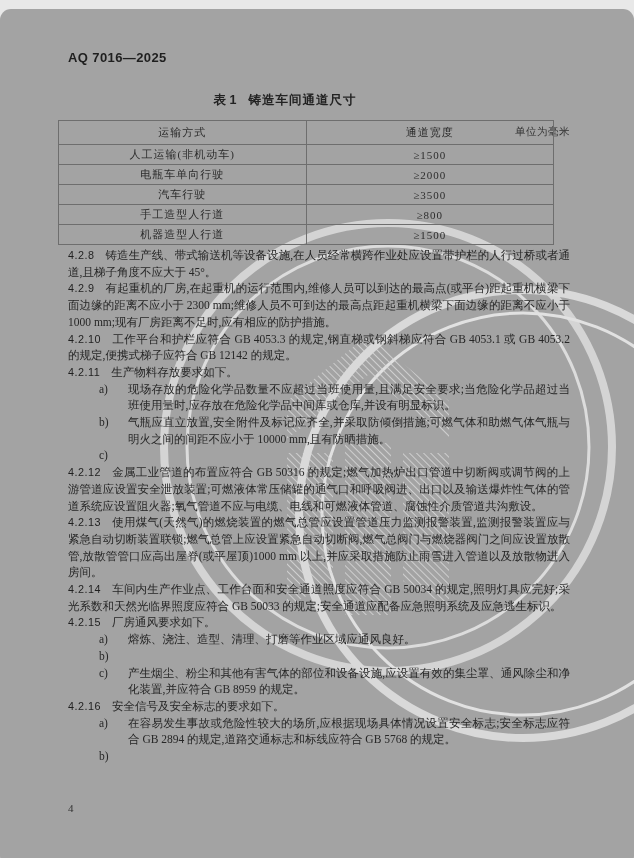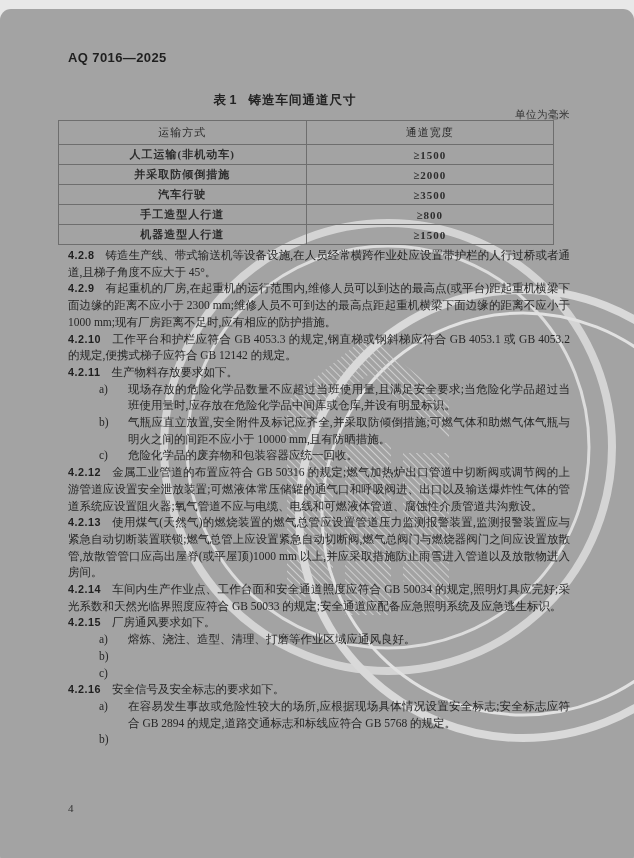--- a/index.html
+++ b/index.html
@@ -23,46 +23,46 @@
     font-weight:bold;font-size:13px;letter-spacing:0.4px;color:#1f1f1f;
   }
   .tbl-caption{
     position:absolute;left:0;top:83px;width:570px;
     text-align:center;
     font-family:"Liberation Sans","DejaVu Sans",sans-serif;
     font-weight:bold;font-size:12.5px;color:#222;
   }
   .tbl-caption .cap-title{margin-left:12px;letter-spacing:1px;}
   .unit-note{
-    position:absolute;right:64px;top:99px;
+    position:absolute;right:64px;top:116px;
     font-size:10.5px;color:#333;letter-spacing:0.5px;
   }
   table.doc-table{
     position:absolute;left:58px;top:111px;width:496px;
     border-collapse:collapse;table-layout:fixed;
     font-size:11px;color:#2c2c2c;
     border:1.6px solid #4f4f4f;
   }
   table.doc-table th, table.doc-table td{
     border:1px solid #6e6e6e;
     text-align:center;vertical-align:middle;
     padding:0;letter-spacing:1px;
     font-weight:normal;
   }
   table.doc-table th{height:23px;}
-  table.doc-table td{height:19px;font-weight:bold;}
+  table.doc-table td{height:19px;}
   .body-text{
     position:absolute;left:68px;top:238px;width:502px;
     font-size:11.5px;line-height:16.7px;
     text-align:justify;
   }
   .clause{margin:0;}
   .clause .num{
     font-family:"Liberation Sans","DejaVu Sans",sans-serif;
-    font-weight:bold;font-size:10.8px;
+    font-weight:normal;font-size:10.8px;
     margin-right:11px;letter-spacing:0.5px;
     color:#1f1f1f;
   }
   .item{display:flex;padding-left:31px;}
   .item .label{flex:0 0 29px;}
   .item .itext{flex:1;text-align:justify;}
   .page-number{
     position:absolute;left:68px;top:793px;
     font-size:11px;color:#333;
   }
@@ -108,21 +108,21 @@
           <th>运输方式</th>
           <th>通道宽度</th>
         </tr>
       </thead>
       <tbody id="table-body">
           <tr>
             <td>人工运输(非机动车)</td>
             <td>≥1500</td>
           </tr>
           <tr>
-            <td>并采取防倾倒措施</td>
+            <td>电瓶车单向行驶</td>
             <td>≥2000</td>
           </tr>
           <tr>
             <td>汽车行驶</td>
             <td>≥3500</td>
           </tr>
           <tr>
             <td>手工造型人行道</td>
             <td>≥800</td>
           </tr>
@@ -141,35 +141,35 @@
         <div class="item">
           <span class="label">a)</span>
           <div class="itext">现场存放的危险化学品数量不应超过当班使用量,且满足安全要求;当危险化学品超过当班使用量时,应存放在危险化学品中间库或仓库,并设有明显标识。</div>
         </div>
         <div class="item">
           <span class="label">b)</span>
           <div class="itext">气瓶应直立放置,安全附件及标记应齐全,并采取防倾倒措施;可燃气体和助燃气体气瓶与明火之间的间距不应小于 10000 mm,且有防晒措施。</div>
         </div>
         <div class="item">
           <span class="label">c)</span>
-          <div class="itext">危险化学品的废弃物和包装容器应统一回收。</div>
         </div>
         <p class="clause"><span class="num">4.2.12</span><span>金属工业管道的布置应符合 GB 50316 的规定;燃气加热炉出口管道中切断阀或调节阀的上游管道应设置安全泄放装置;可燃液体常压储罐的通气口和呼吸阀进、出口以及输送爆炸性气体的管道系统应设置阻火器;氧气管道不应与电缆、电线和可燃液体管道、腐蚀性介质管道共沟敷设。</span></p>
         <p class="clause"><span class="num">4.2.13</span><span>使用煤气(天然气)的燃烧装置的燃气总管应设置管道压力监测报警装置,监测报警装置应与紧急自动切断装置联锁;燃气总管上应设置紧急自动切断阀,燃气总阀门与燃烧器阀门之间应设置放散管,放散管管口应高出屋脊(或平屋顶)1000 mm 以上,并应采取措施防止雨雪进入管道以及放散物进入房间。</span></p>
         <p class="clause"><span class="num">4.2.14</span><span>车间内生产作业点、工作台面和安全通道照度应符合 GB 50034 的规定,照明灯具应完好;采光系数和天然光临界照度应符合 GB 50033 的规定;安全通道应配备应急照明系统及应急逃生标识。</span></p>
         <p class="clause"><span class="num">4.2.15</span><span>厂房通风要求如下。</span></p>
         <div class="item">
           <span class="label">a)</span>
           <div class="itext">熔炼、浇注、造型、清理、打磨等作业区域应通风良好。</div>
         </div>
         <div class="item">
           <span class="label">b)</span>
         </div>
         <div class="item">
           <span class="label">c)</span>
+          <div class="itext">产生烟尘、粉尘和其他有害气体的部位和设备设施,应设置有效的集尘罩、通风除尘和净化装置,并应符合 GB 8959 的规定。</div>
         </div>
         <p class="clause"><span class="num">4.2.16</span><span>安全信号及安全标志的要求如下。</span></p>
         <div class="item">
           <span class="label">a)</span>
           <div class="itext">在容易发生事故或危险性较大的场所,应根据现场具体情况设置安全标志;安全标志应符合 GB 2894 的规定,道路交通标志和标线应符合 GB 5768 的规定。</div>
         </div>
         <div class="item">
           <span class="label">b)</span>
         </div>
       </div>

